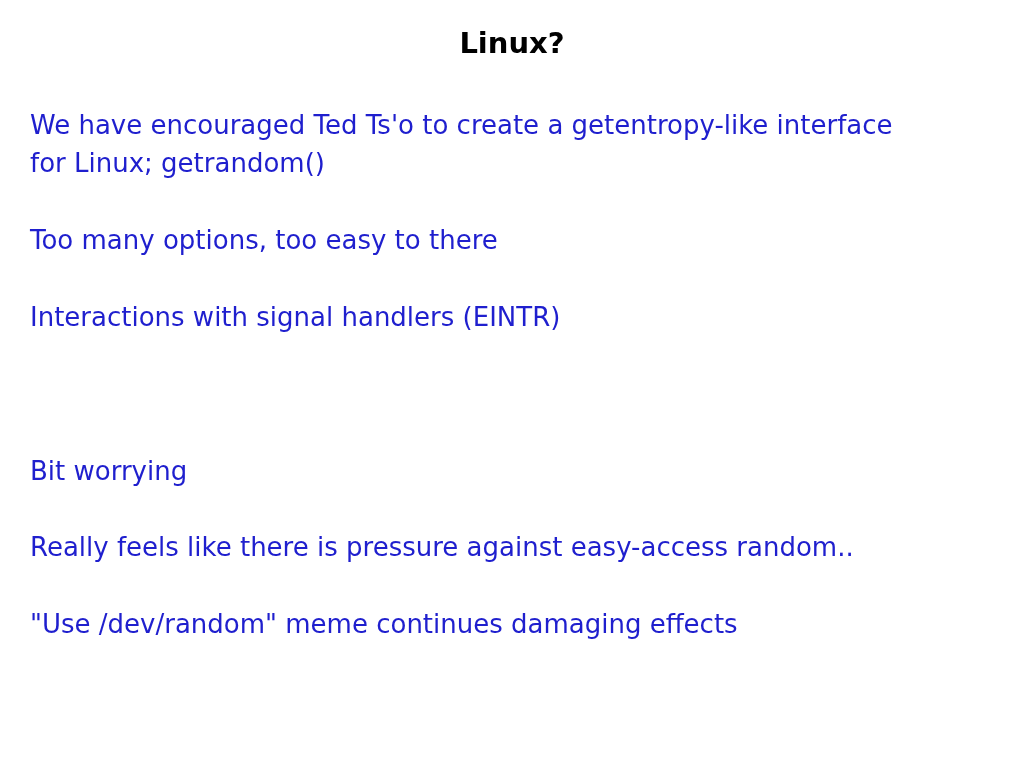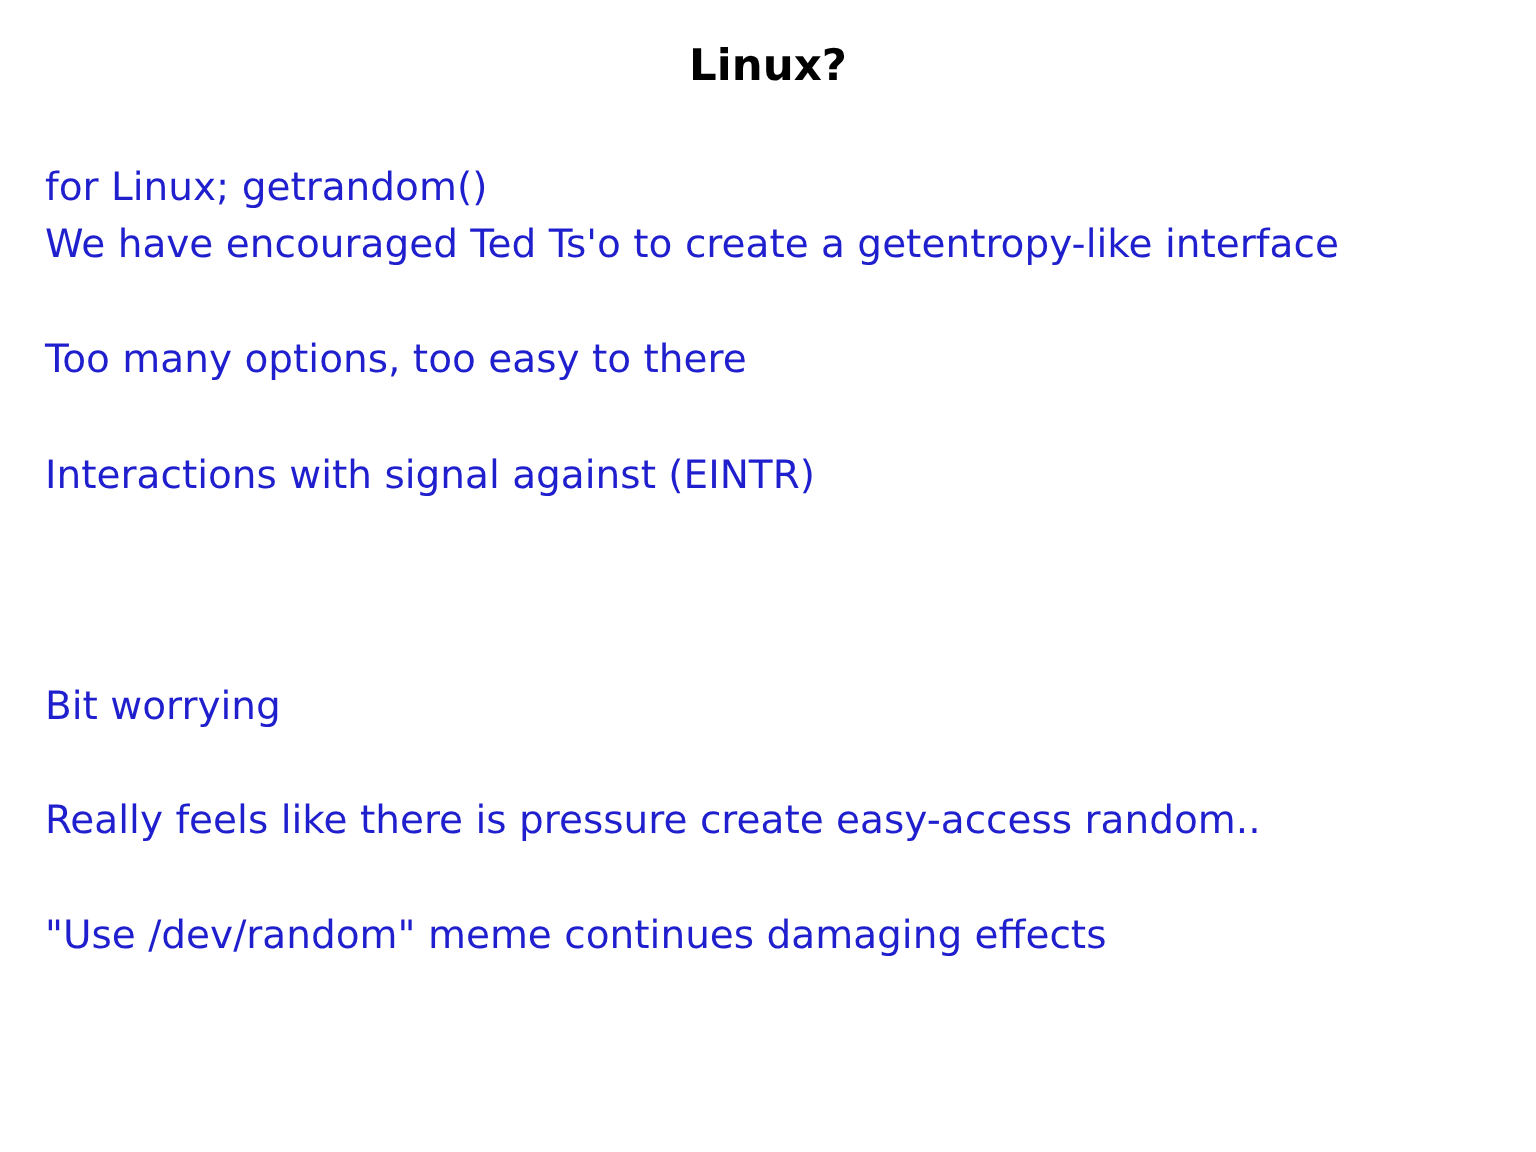--- a/index.html
+++ b/index.html
@@ -39,28 +39,28 @@
     white-space: nowrap;
     height: 38.4px;
   }
 </style>
 </head>
 <body>
 
 <div class="slide">
   <div class="slide-title">Linux?</div>
   <div class="slide-body">
+      <div class="line">We have encouraged Ted Ts'o to create a getentropy-like interface</div>
       <div class="line">for Linux; getrandom()</div>
-      <div class="line">We have encouraged Ted Ts'o to create a getentropy-like interface</div>
       <div class="line">&nbsp;</div>
       <div class="line">Too many options, too easy to there</div>
       <div class="line">&nbsp;</div>
-      <div class="line">Interactions with signal against (EINTR)</div>
+      <div class="line">Interactions with signal handlers (EINTR)</div>
       <div class="line">&nbsp;</div>
       <div class="line">&nbsp;</div>
       <div class="line">&nbsp;</div>
       <div class="line">Bit worrying</div>
       <div class="line">&nbsp;</div>
-      <div class="line">Really feels like there is pressure create easy-access random..</div>
+      <div class="line">Really feels like there is pressure against easy-access random..</div>
       <div class="line">&nbsp;</div>
       <div class="line">"Use /dev/random" meme continues damaging effects</div>
     </div>
 </div>
 
 </body></html>

